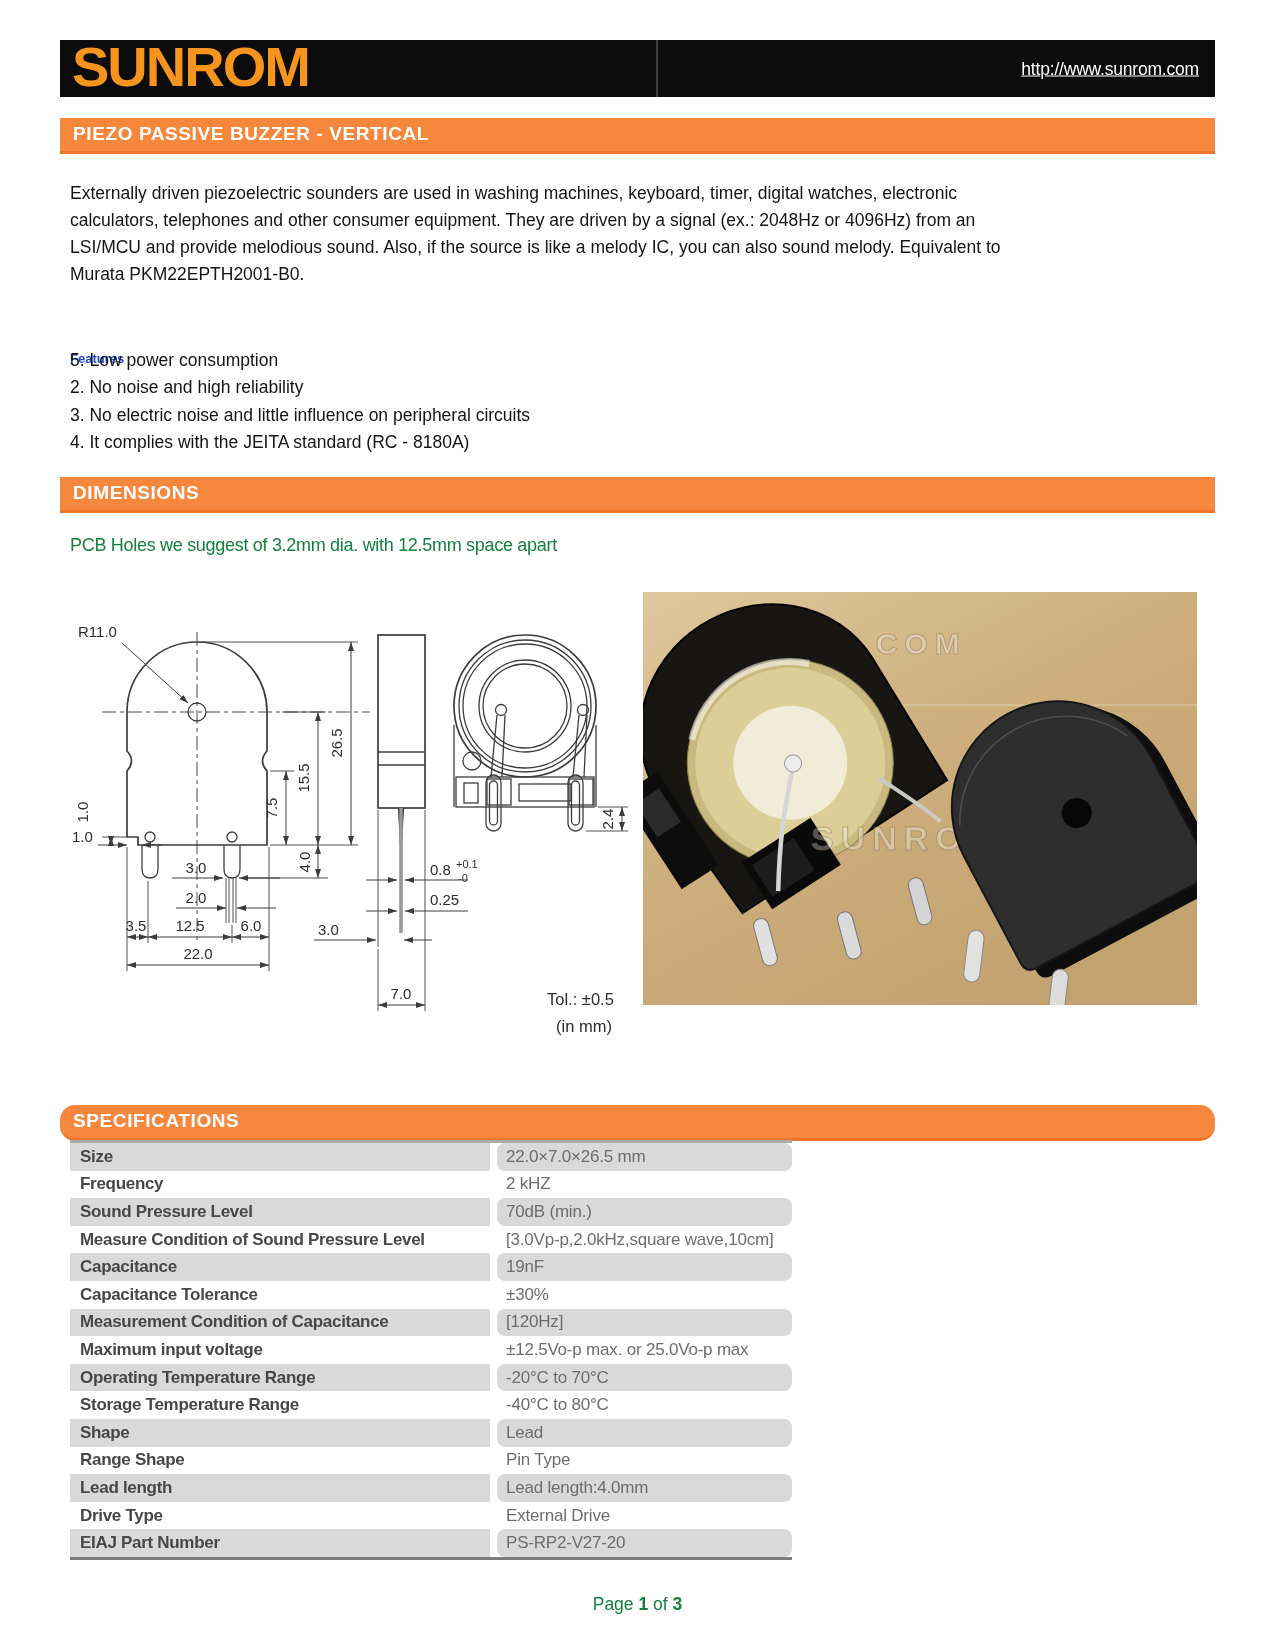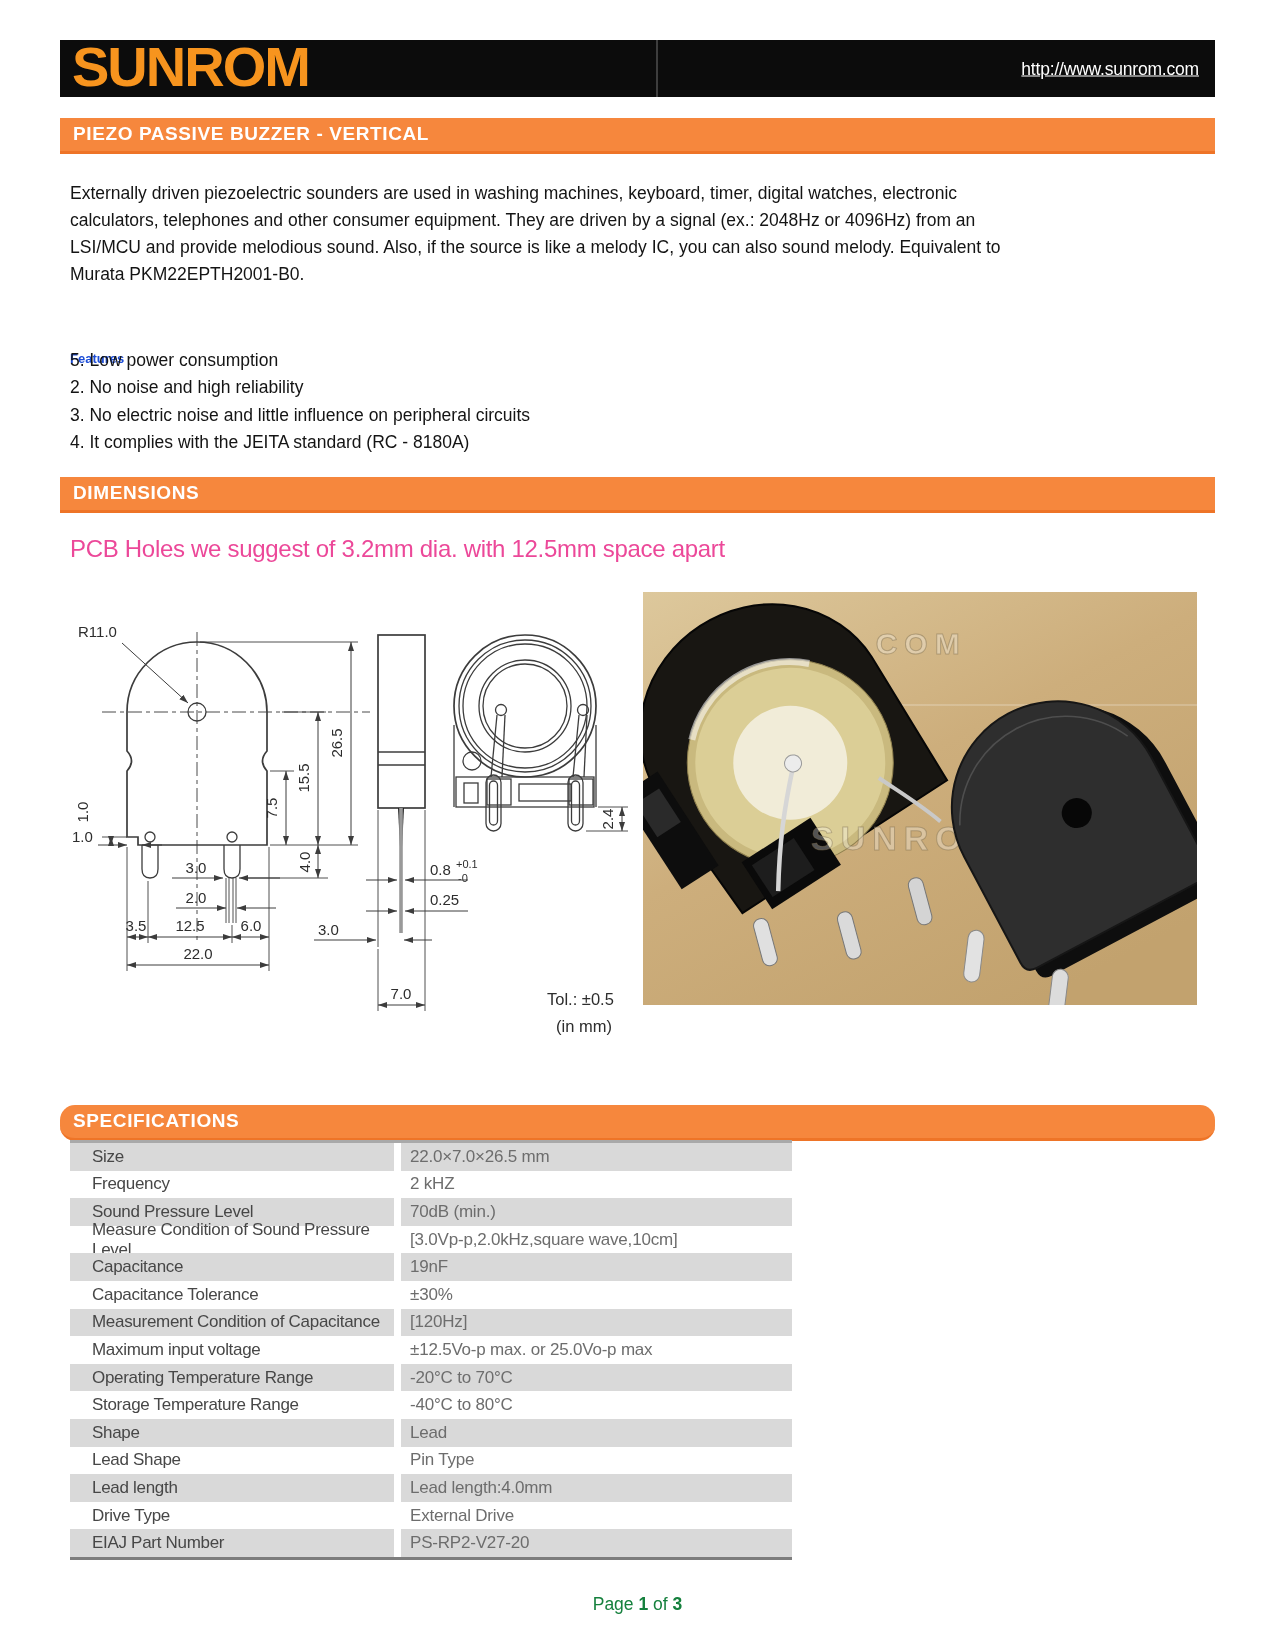--- a/index.html
+++ b/index.html
@@ -12,39 +12,39 @@
   .topbar-divider { position:absolute; left:596px; top:0; width:2px; height:100%; background:#3e3e3e; }
   .site-url { position:absolute; right:16px; top:50%; transform:translateY(-50%); color:#ffffff; font-size:17.5px; text-decoration:underline; letter-spacing:-0.2px; }
 
   
   .section-bar { position:absolute; left:60px; width:1155px; height:36px; background:linear-gradient(#f8995200 0%, #f6873d 0%), #f6873d; background:#f6873d; border-bottom:3px solid #ee7427; color:#ffffff; font-weight:bold; font-size:19px; line-height:32px; padding-left:13px; letter-spacing:0.6px; }
 
   .description { position:absolute; left:70px; top:180px; width:1090px; font-size:17.5px; line-height:27px; color:#141414; }
   .features-heading { position:absolute; left:70px; top:303px; font-size:13px; font-weight:bold; color:#1d4ed8;margin-top:48px; }
   .features-list { position:absolute; left:70px; top:347px; font-size:17.5px; line-height:27.3px; color:#141414; }
 
-  .pcb-note { position:absolute; left:70px; top:535px; font-size:24px; color:#ec4899; letter-spacing:-0.3px; }
+  .pcb-note { position:absolute; left:70px; top:535px; font-size:18px; color:#15803d; letter-spacing:-0.3px; }
 
   .drawing { position:absolute; left:70px; top:575px; }
   .drawing text { font-family:"Liberation Sans", sans-serif; fill:#2d2d2d; }
   .ol { fill:none; stroke:#3c3c3c; stroke-width:1.7; }
   .ol2 { fill:none; stroke:#3c3c3c; stroke-width:1.3; }
   .ext { stroke:#3c3c3c; stroke-width:0.9; }
   .dim { stroke:#3c3c3c; stroke-width:1; }
   .cl  { stroke:#4a4a4a; stroke-width:1; stroke-dasharray:14 4 4 4; }
   .dt  { font-size:15px; }
   .dts { font-size:11px; }
 
   .photo { position:absolute; left:643px; top:592px; }
   .wm { font-weight:bold; letter-spacing:7px; fill:rgba(255,255,255,0.30); stroke:rgba(125,108,78,0.45); stroke-width:1; font-family:"Liberation Sans", sans-serif; }
 
   .spec-table { position:absolute; left:70px; top:1140px; width:722px; border-top:3px solid #a9a9a9; border-bottom:3px solid #7d7d7d; }
   .spec-row { display:flex; height:27.6px; }
-  .cell-label { width:324px; margin-right:7px; padding-left:22px; display:flex; align-items:center; font-size:17px; font-weight:normal; color:#474747; letter-spacing:-0.3px; }
-  .cell-value { flex:1; padding-left:9px; display:flex; align-items:center; font-size:17px; color:#6d6d6d; letter-spacing:-0.2px; }
+  .cell-label { width:420px; margin-right:7px; padding-left:10px; display:flex; align-items:center; font-size:17px; font-weight:bold; color:#474747; letter-spacing:-0.3px; }
+  .cell-value { flex:1; padding-left:9px; display:flex; align-items:center; font-size:17px; color:#6d6d6d; letter-spacing:-0.2px;border-radius:8px; }
   .spec-row.gray .cell-label, .spec-row.gray .cell-value { background:#d9d9d9; }
 
   .footer { position:absolute; left:0; width:1275px; top:1594px; text-align:center; font-size:17.5px; color:#15803d; }
   .footer b { font-weight:bold; }
 </style>
 </head>
 <body>
 
 <div class="page">
 
@@ -307,21 +307,21 @@
       </div>
     <div class="spec-row">
         <div class="cell-label">Storage Temperature Range</div>
         <div class="cell-value">-40°C to 80°C</div>
       </div>
     <div class="spec-row gray">
         <div class="cell-label">Shape</div>
         <div class="cell-value">Lead</div>
       </div>
     <div class="spec-row">
-        <div class="cell-label">Lead Shape</div>
+        <div class="cell-label">Range Shape</div>
         <div class="cell-value">Pin Type</div>
       </div>
     <div class="spec-row gray">
         <div class="cell-label">Lead length</div>
         <div class="cell-value">Lead length:4.0mm</div>
       </div>
     <div class="spec-row">
         <div class="cell-label">Drive Type</div>
         <div class="cell-value">External Drive</div>
       </div>

